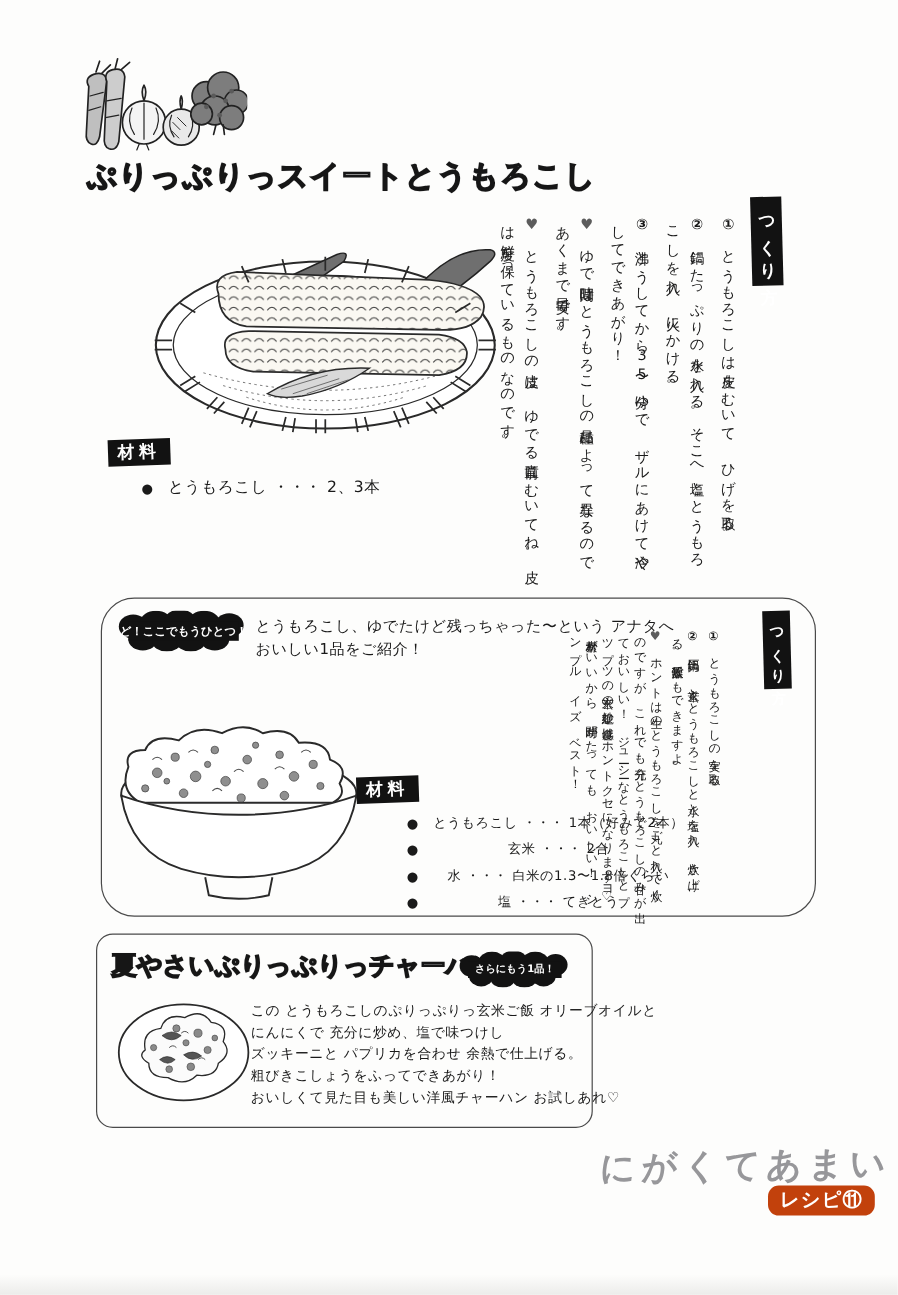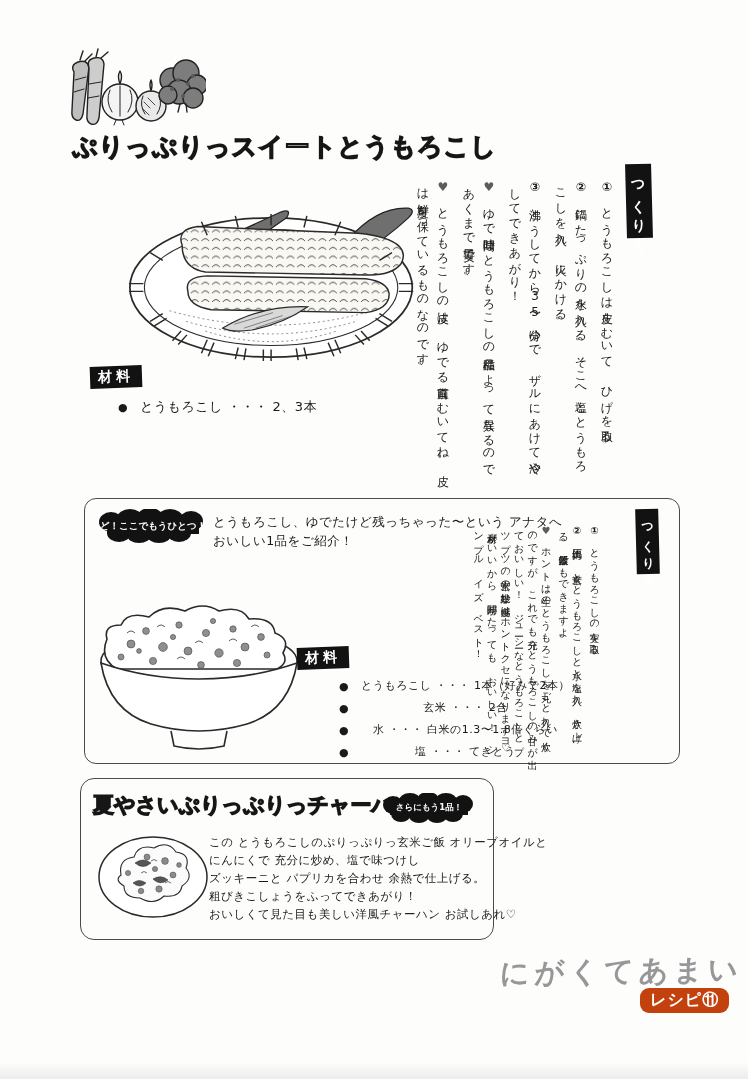--- a/index.html
+++ b/index.html
@@ -35,21 +35,21 @@
   
   .vsteps{
     writing-mode:vertical-rl;text-orientation:upright;
     letter-spacing:1px;
   }
   .vstep{margin-left:6px;}
   .vstep .marker{margin-inline-end:5px;font-weight:700;}
   .vstep .marker.heart{color:#5c5c5c;}
   
   .card{
-    border:1.6px solid #4a4a4a;border-radius:12px;background:#fdfdfc;
+    border:1.6px solid #4a4a4a;border-radius:28px;background:#fdfdfc;
   }
   
   .badge{display:block;}
   .badge .badge-label{
     position:absolute;inset:0;display:flex;align-items:center;justify-content:center;
     color:#fff;font-weight:700;white-space:nowrap;
   }
   .footer-title{
     color:#97979a;font-weight:700;letter-spacing:5px;white-space:nowrap;
     transform:skewX(-3deg) rotate(-1deg);

